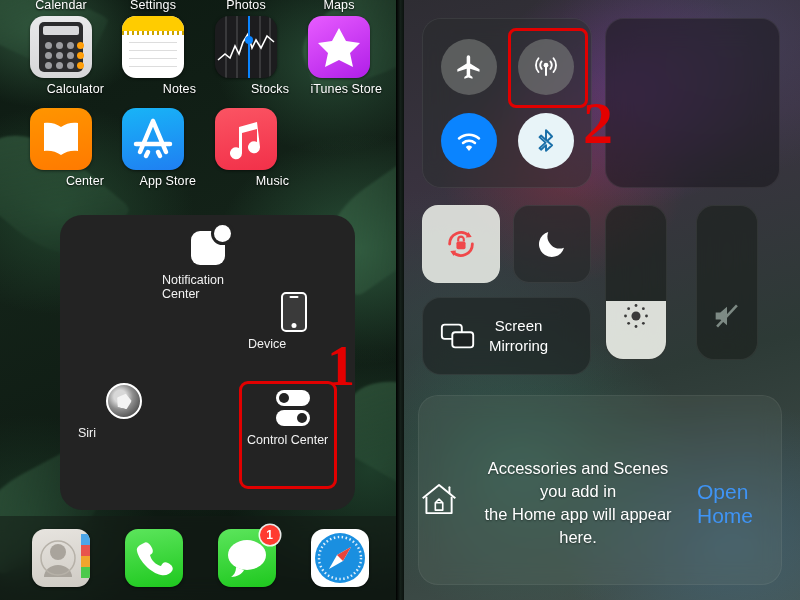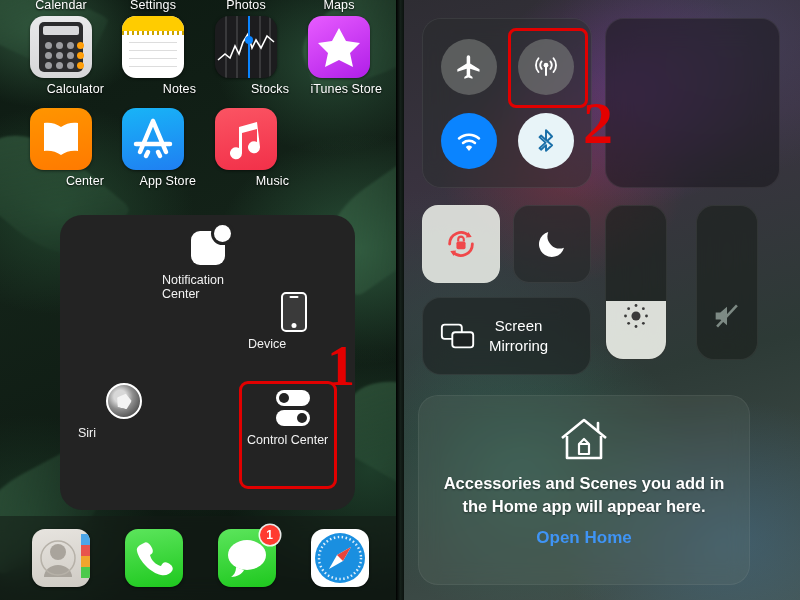--- a/index.html
+++ b/index.html
@@ -177,31 +177,31 @@
     backdrop-filter:blur(12px);
     display:flex; align-items:flex-end; justify-content:center;
   }
   .slider .fill {
     position:absolute; left:0; bottom:0; width:100%;
     background:rgba(236,239,232,.92);
   }
   .slider .sicon { position:relative; z-index:2; margin-bottom:22px; }
 
   #home-card {
-    position:absolute; left:18px; top:395px; width:332px; height:190px;
+    position:absolute; left:18px; top:395px; width:364px; height:190px;
     border-radius:20px; background:rgba(120,130,120,.16);
     border:.5px solid rgba(255,255,255,.06);
     backdrop-filter:blur(10px);
-    display:flex; flex-direction:column; align-items:center; padding-top:18px;font-weight:bold;
+    display:flex; flex-direction:row; align-items:center; padding-top:18px;
   }
   #home-card .txt {
     color:#fff; font-size:16.5px; line-height:23px; text-align:center;
     text-shadow:0 1px 2px rgba(0,0,0,.45); margin-top:8px; padding:0 22px;
   }
-  #home-card .link { color:#3f94f5; font-size:17px; margin-top:10px; }
+  #home-card .link { color:#3f94f5; font-size:21px; margin-top:10px; }
 
   #highlight-2 {
     position:absolute; left:508px; top:28px; width:80px; height:80px;
     border:3px solid #e10000; border-radius:8px; z-index:9;
   }
   #marker-2 {
     position:absolute; left:583px; top:93px; z-index:9;
     font-family:"Liberation Serif", serif; font-size:60px; font-weight:bold;
     color:#e40000; line-height:1;
   }

